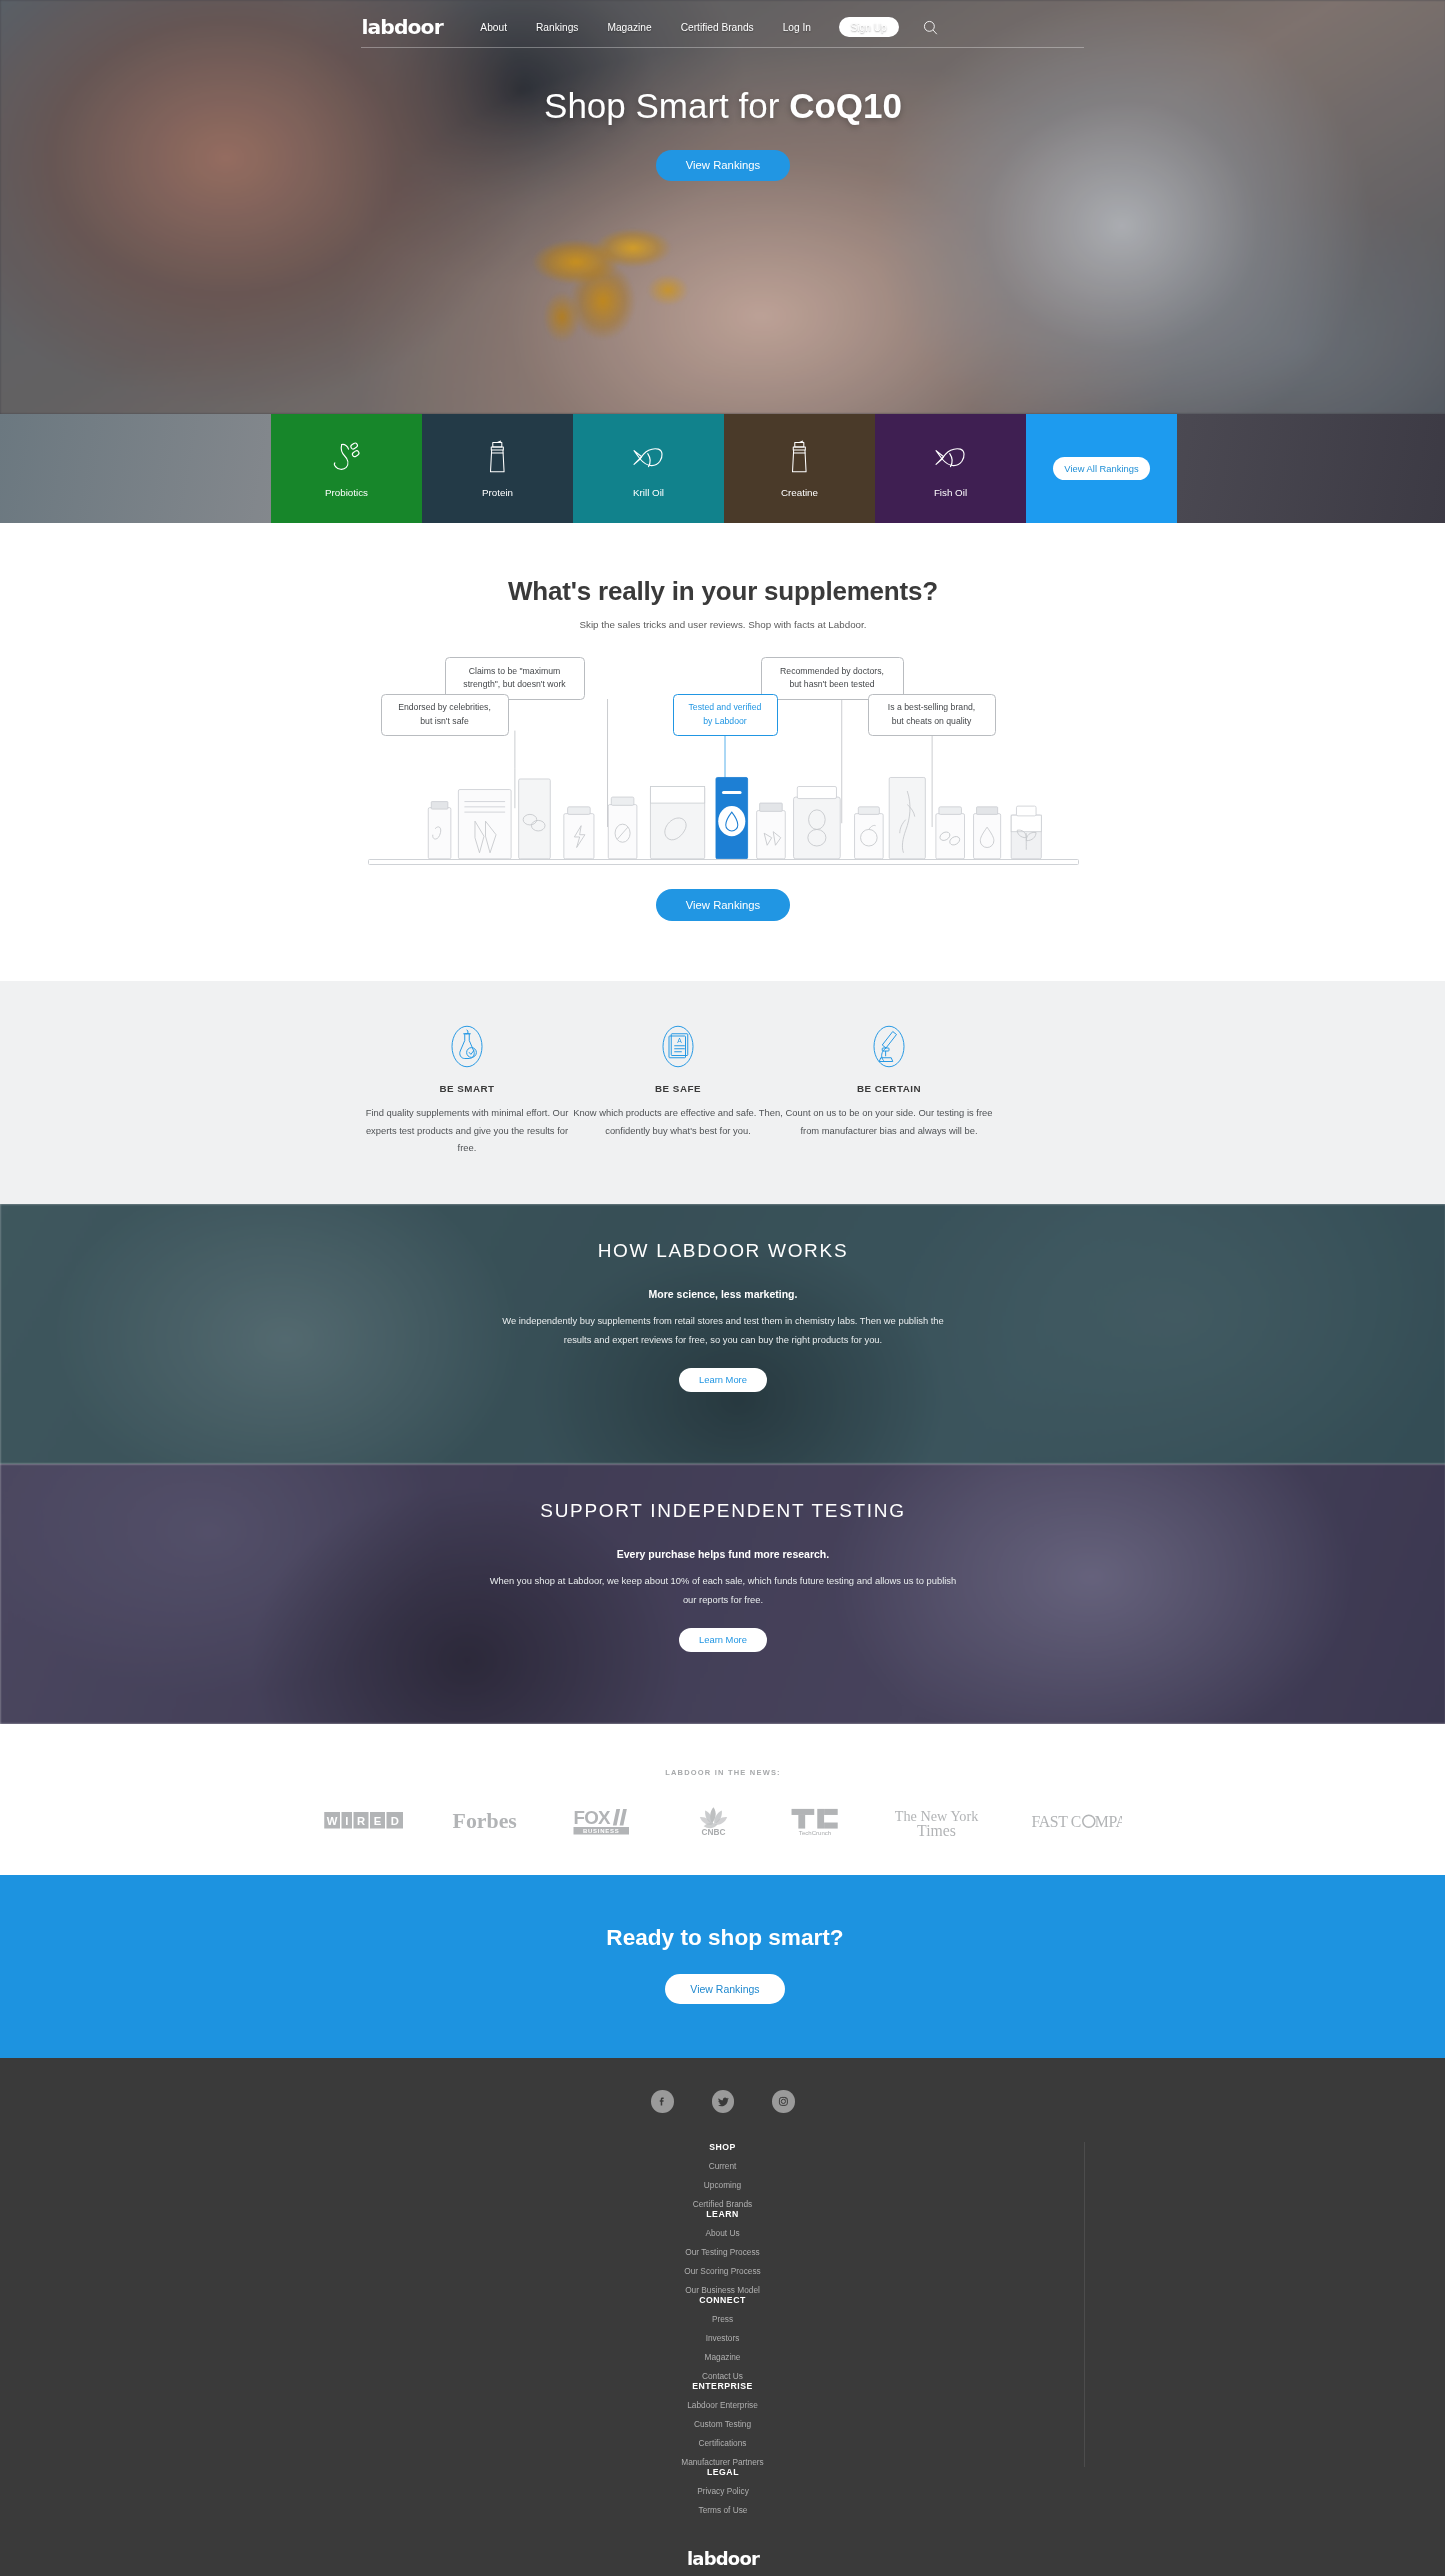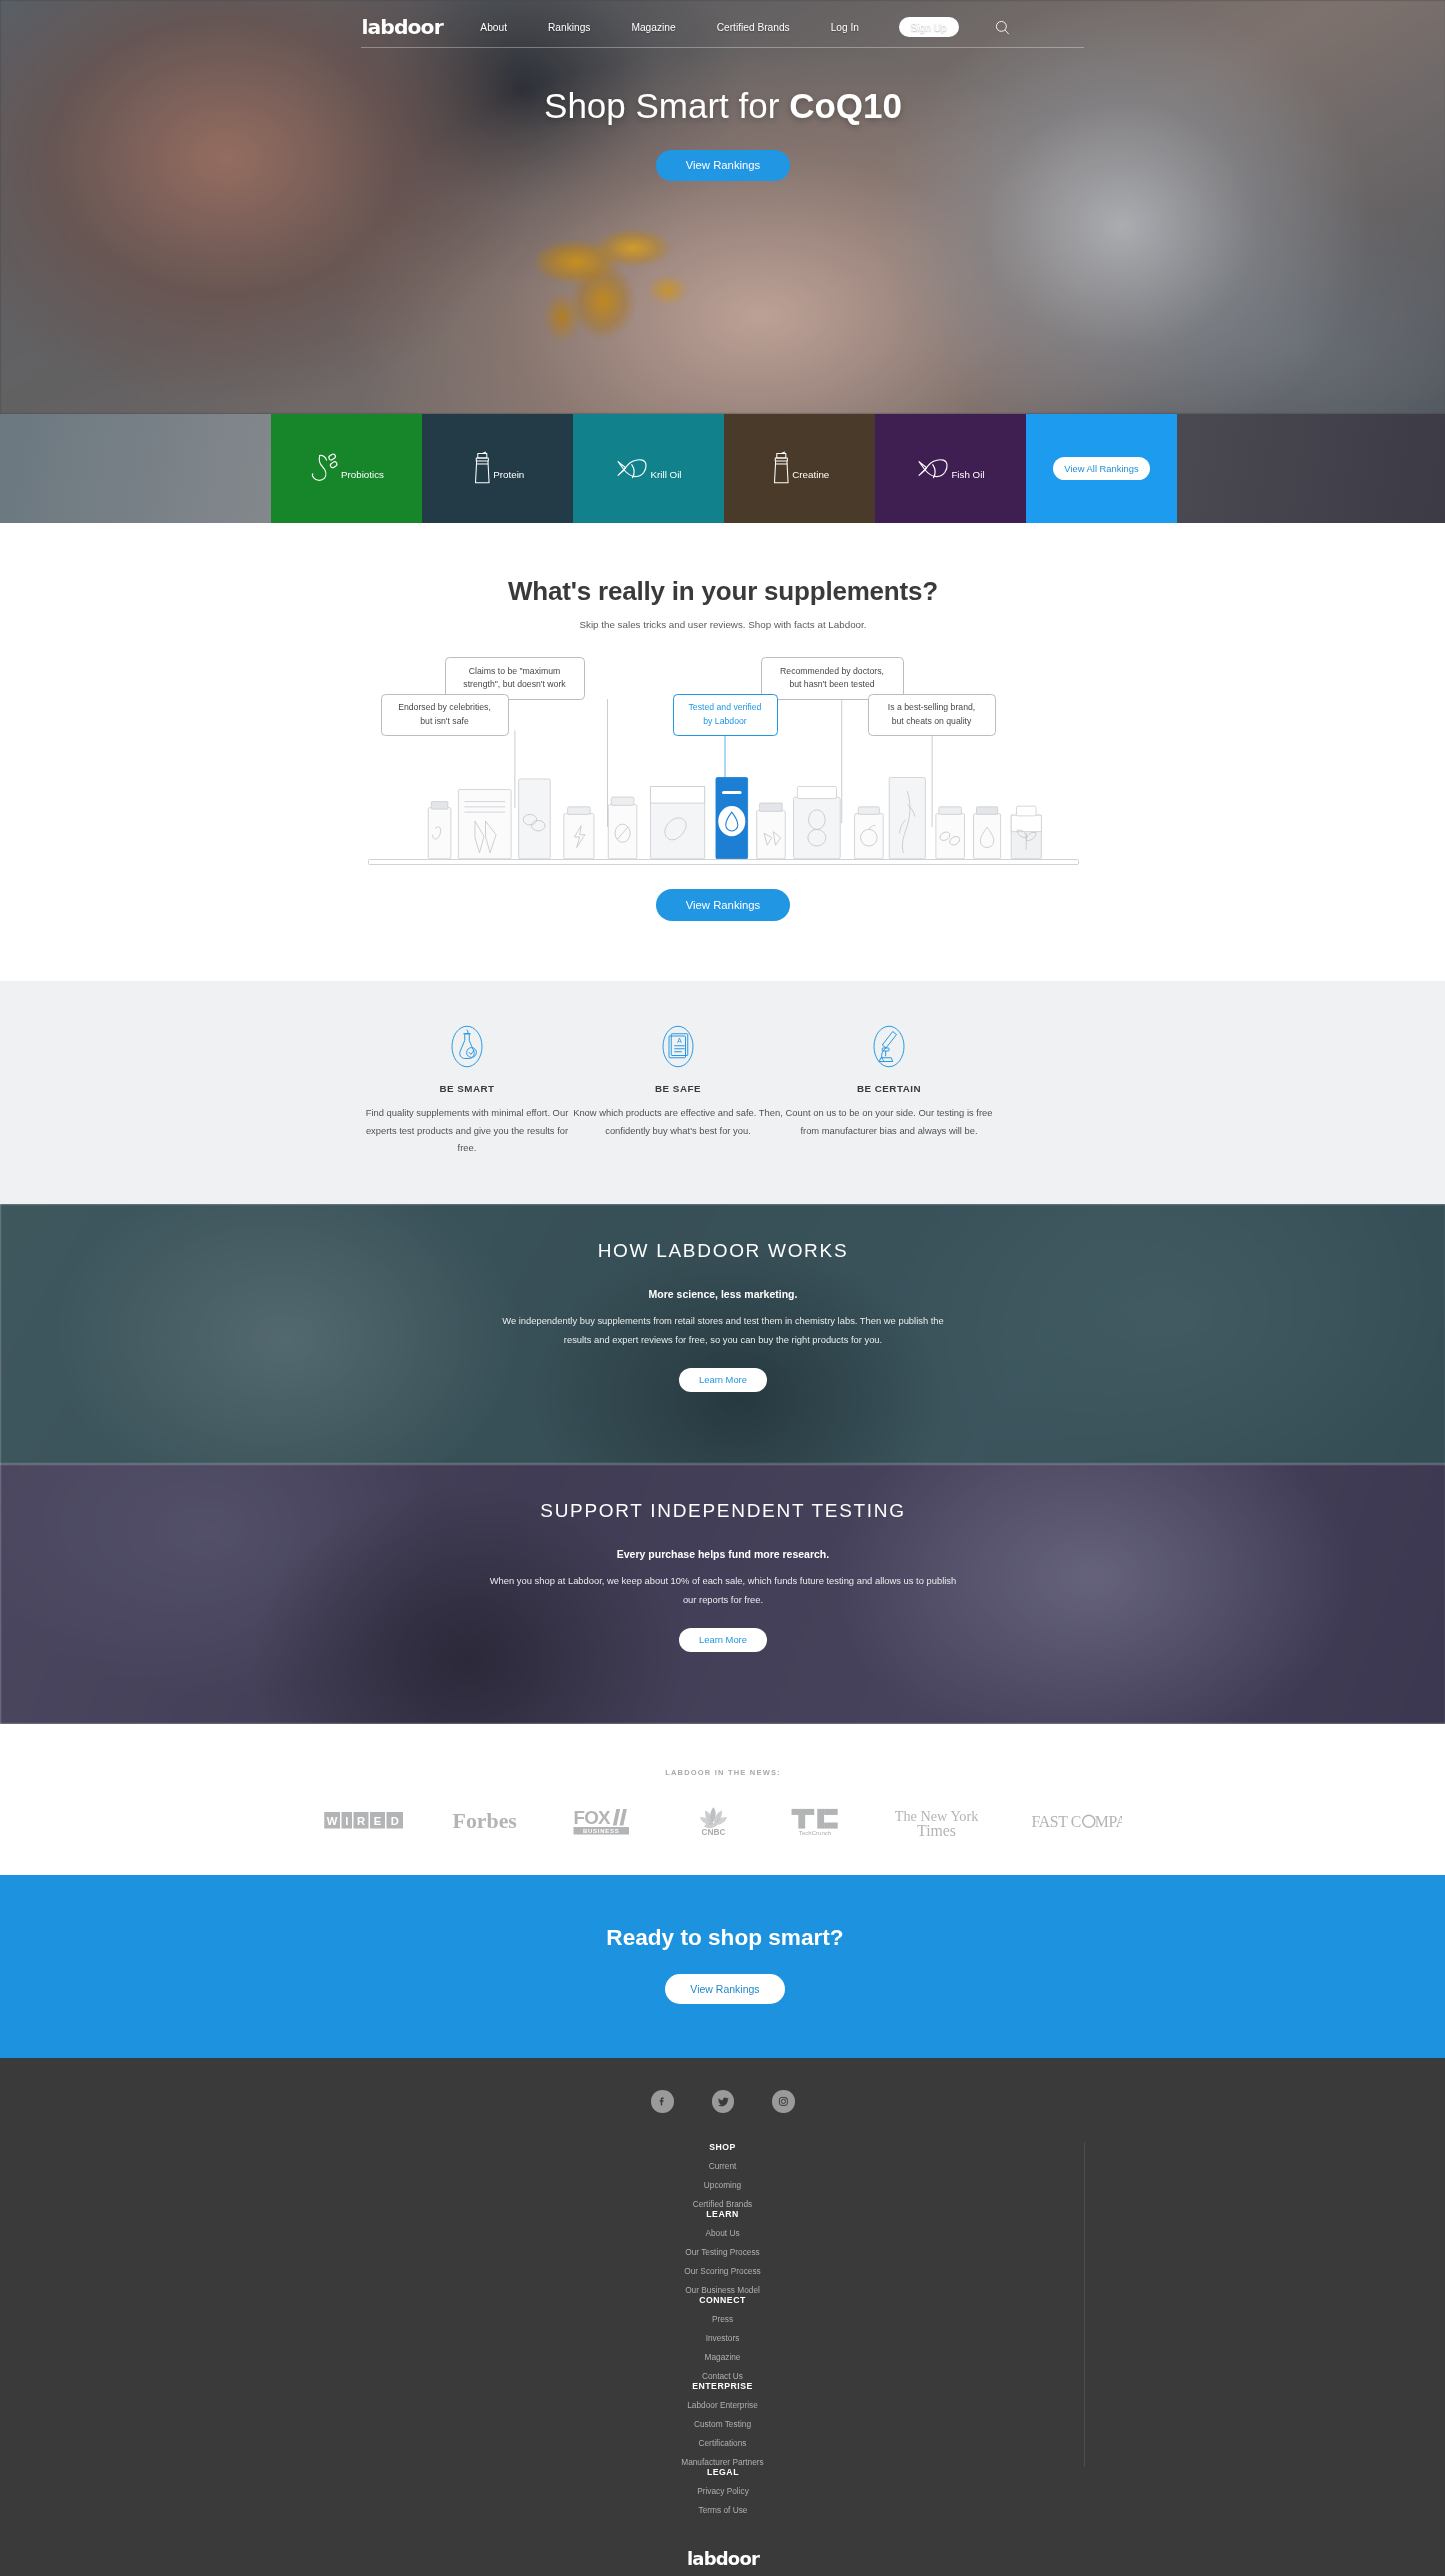--- a/index.html
+++ b/index.html
@@ -59,21 +59,21 @@
   .logo-text {
     font-family: "DejaVu Sans", sans-serif;
     color: #fff;
     font-size: 20.3px;
     font-weight: 700;
     letter-spacing: -0.9px;
     line-height: 1;
     margin-right: 25.6px;
     white-space: nowrap;
   }
-  .nav { display: flex; align-items: center; gap: 17px; }
+  .nav { display: flex; align-items: center; gap: 5px; }
   .nav a {
     color: #ffffff;
     font-size: 10.2px;
     text-decoration: none;
     padding: 4.5px 12px;
     white-space: nowrap;
     text-shadow: 0 0.8px 1.5px rgba(0,0,0,0.35);
   }
   .signup-btn {
     background: #ffffff;
@@ -132,21 +132,21 @@
     overflow: hidden;
   }
   .catbar {
     position: absolute;
     left: 271px; top: 0;
     display: flex;
     height: 109px;
   }
   .cat {
     width: 151px; height: 109px;
-    display: flex; flex-direction: row;
+    display: flex; flex-direction: column;
     align-items: center; justify-content: center;
     text-decoration: none;
     cursor: pointer;
   }
   .cat .cat-icon { height: 35px; display: flex; align-items: flex-end; }
   .cat .cat-label {
     color: #ffffff; font-size: 9.8px; margin-top: 12px;
   }
   .cat-all {
     width: 151px; height: 109px;

